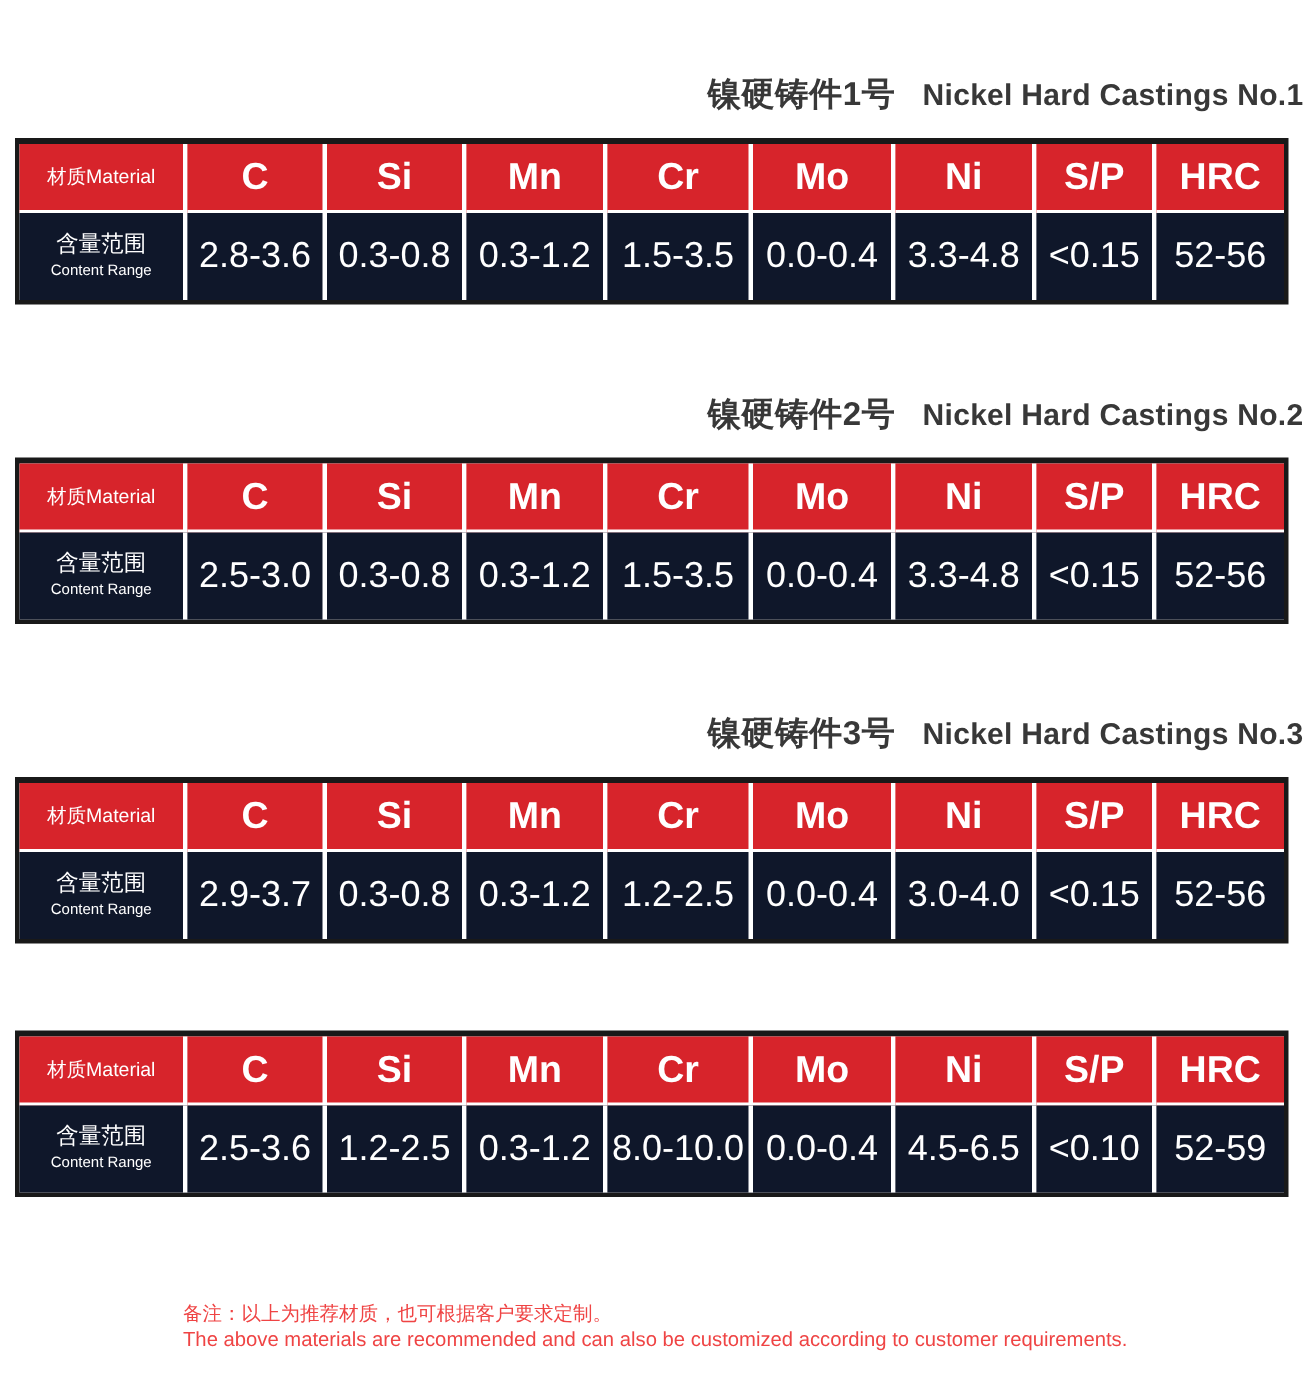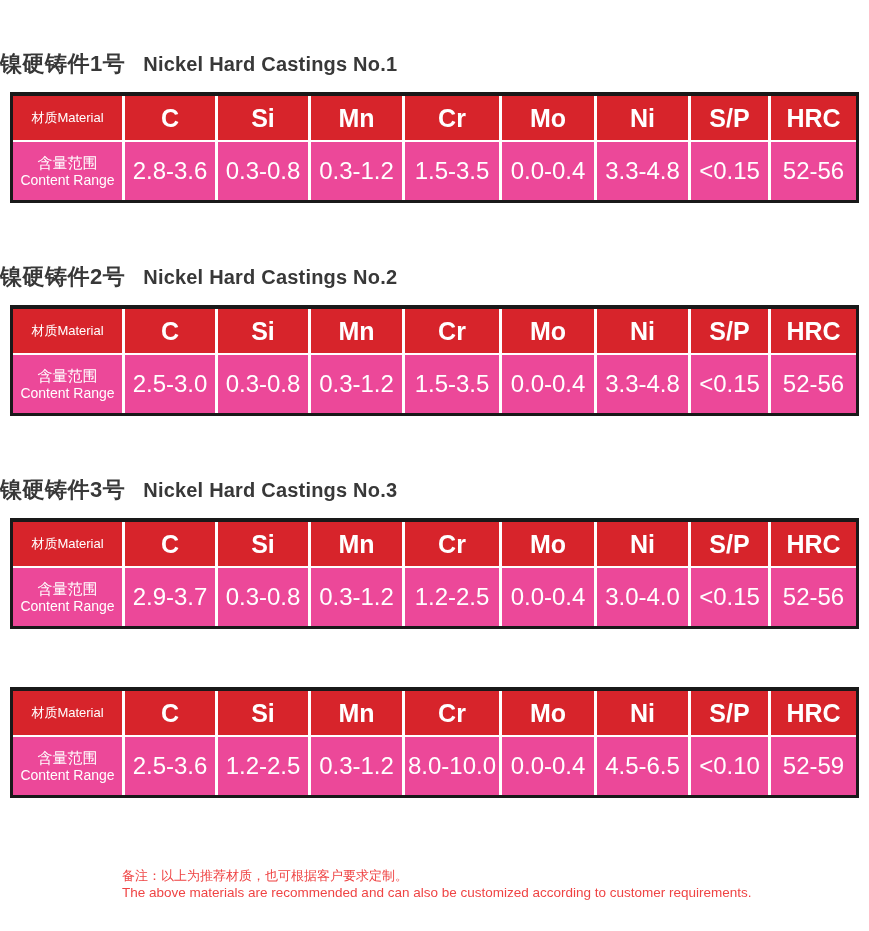--- a/index.html
+++ b/index.html
@@ -7,21 +7,21 @@
   body {
     width: 869px; height: 931px;
     font-family: "Liberation Sans", "DejaVu Sans", sans-serif;
   }
   .sheet { position: relative; width: 869px; height: 931px; overflow: hidden; background: #ffffff; }
 
   .section { margin-top: 58px; }
   .section:first-child { margin-top: 12px; }
 
   .section-title {
-    text-align: left;
+    text-align: right;
     line-height: 30px;
     color: #383838;
     font-weight: bold;
     white-space: nowrap;
     margin-top: 48px;
   }
   .title-zh { font-size: 22px; margin-right: 18px; letter-spacing: 0.5px; }
   .title-en { font-size: 20px; letter-spacing: 0.2px; }
 
   table.spec {
@@ -47,29 +47,29 @@
     border-right: 3px solid #ffffff;
     border-bottom: 2px solid #ffffff;
     font-size: 25px;
     font-weight: bold;
   }
   table.spec th.mat {
     font-size: 13px;
     font-weight: normal;
   }
   table.spec td {
-    background: #ec4899;
+    background: #0f172a;
     height: 58px;
     border-right: 3px solid #ffffff;
     font-size: 24px;
     font-weight: normal;
   }
   table.spec th:last-child, table.spec td:last-child { border-right: none; }
   td.label .zh { display: block; font-size: 15px; line-height: 18px; }
-  td.label .en { display: block; font-size: 14px; line-height: 17px; }
+  td.label .en { display: block; font-size: 10px; line-height: 17px; }
 
   .note {
     margin: 69px 0 0 122px;
     color: #ef4444;
   }
   .note .zh { display: block; font-size: 13px; line-height: 17px; }
   .note .en { display: block; font-size: 13.5px; line-height: 17px; }
 </style>
 </head>
 <body>

